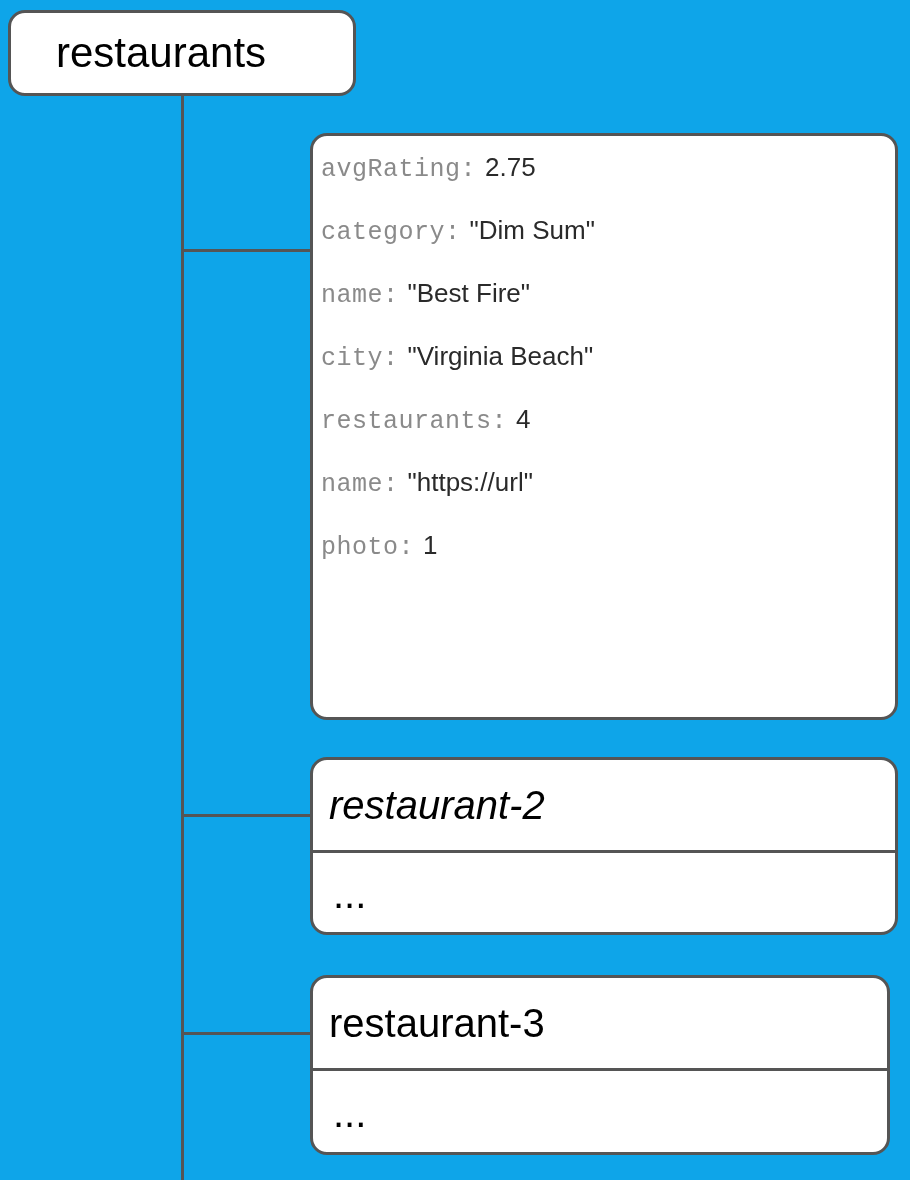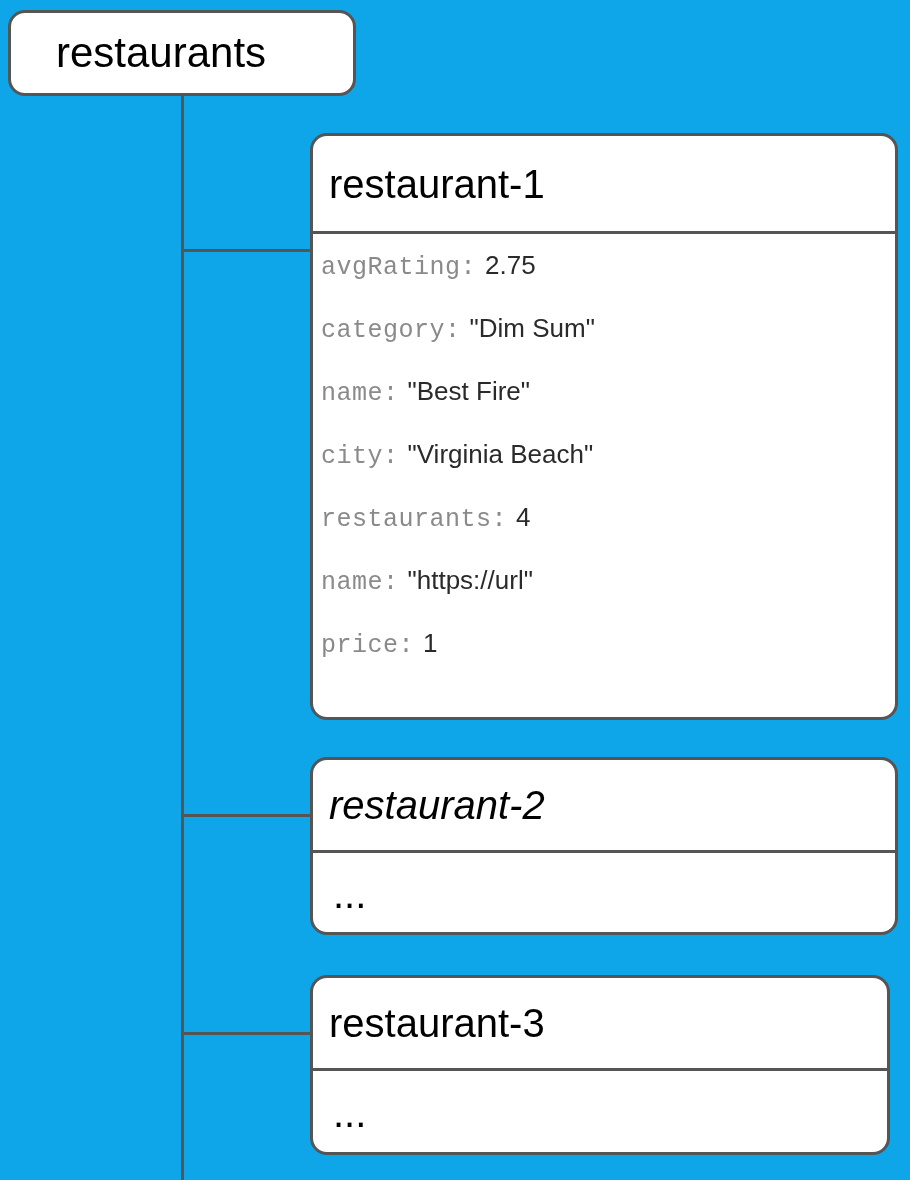--- a/index.html
+++ b/index.html
@@ -129,23 +129,20 @@
     <span class="root-label">restaurants</span>
   </div>
 
   <div class="trunk"></div>
 
   <div class="branch" style="top:249px;"></div>
   <div class="branch" style="top:814px;"></div>
   <div class="branch" style="top:1032px;"></div>
 
   <div class="card" style="top:133px; width:588px; height:587px;">
-    <div class="card-header" style="height:98px;">
-      <span class="card-title">restaurant-1</span>
-    </div>
     <div class="card-body" style="padding-top:16px;">
 
       <div class="field-row">
         <span class="field-key">avgRating:</span>
         <span class="field-val">2.75</span>
       </div>
 
       <div class="field-row">
         <span class="field-key">category:</span>
         <span class="field-val">"Dim Sum"</span>
@@ -165,21 +162,21 @@
         <span class="field-key">restaurants:</span>
         <span class="field-val">4</span>
       </div>
 
       <div class="field-row">
         <span class="field-key">name:</span>
         <span class="field-val">"https://url"</span>
       </div>
 
       <div class="field-row">
-        <span class="field-key">price:</span>
+        <span class="field-key">photo:</span>
         <span class="field-val">1</span>
       </div>
 
     </div>
   </div>
 
   <div class="card" style="top:757px; width:588px; height:178px;">
     <div class="card-header" style="height:93px;font-style:italic;">
       <span class="card-title">restaurant-2</span>
     </div>

